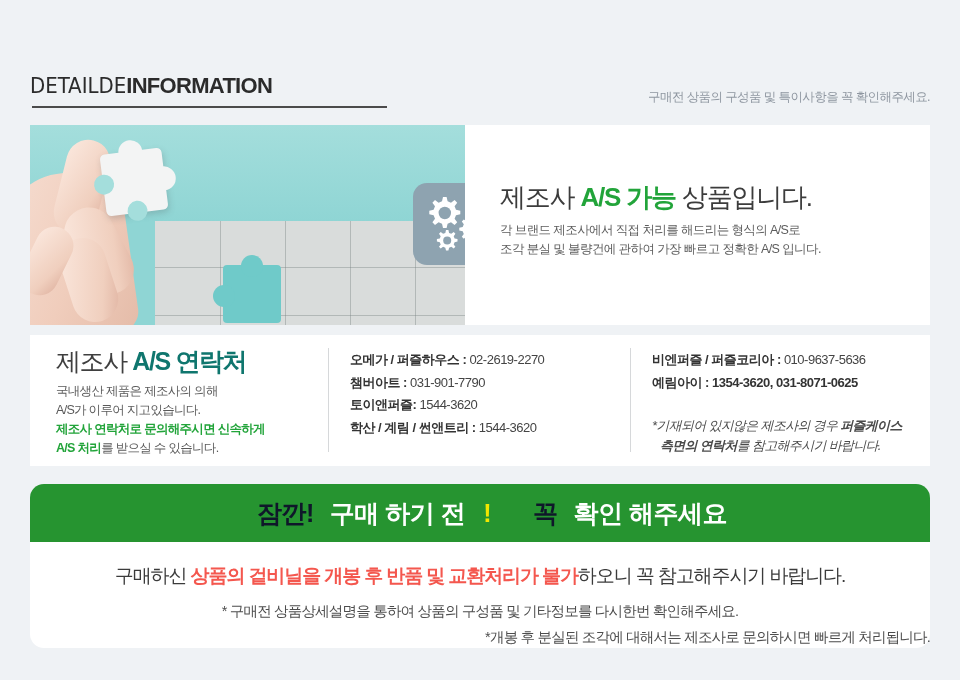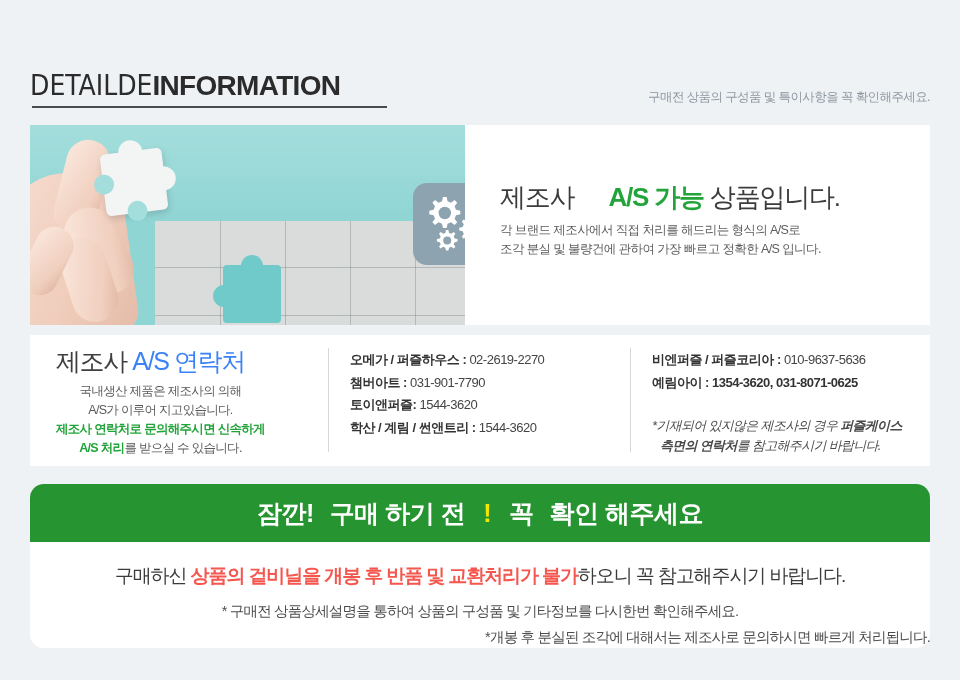--- a/index.html
+++ b/index.html
@@ -22,21 +22,21 @@
     position: absolute;
     left: 30px;
     top: 68px;
     width: 900px;
     height: 42px;
   }
   .header-title {
     position: absolute;
     left: 0;
     top: 0;
-    font-size: 28px;
+    font-size: 22px;
     letter-spacing: -0.5px;
     color: #2b2b2b;
     white-space: nowrap;
     line-height: 36px;
   }
   .header-title .thin {
     font-weight: 300;
     font-family: "DejaVu Sans Condensed", "Liberation Sans", sans-serif;
     letter-spacing: 0px;
   }
@@ -188,21 +188,21 @@
     left: 470px;
     top: 57px;
   }
   .as-head {
     font-size: 26px;
     color: #3c3c3c;
     letter-spacing: -1.2px;
     white-space: nowrap;
     line-height: 30px;
   }
-  .as-head .g { color: #22a43a; font-weight: bold; margin-left: 28px; }
+  .as-head .g { color: #22a43a; font-weight: bold; }
   .as-sub {
     margin-top: 9px;
     font-size: 12.5px;
     color: #5d5d5d;
     line-height: 19px;
     letter-spacing: -0.6px;
     white-space: nowrap;
   }
 
   
@@ -215,29 +215,28 @@
     background: #ffffff;
   }
   .col-a { position: absolute; left: 26px; top: 11px; }
   .c-title {
     font-size: 25px;
     color: #3f3f3f;
     letter-spacing: -1.4px;
     white-space: nowrap;
     line-height: 31px;
   }
-  .c-title .g { color: #3b82f6; font-weight: normal; }
+  .c-title .g { color: #0f766e; font-weight: bold; }
   .c-desc {
     margin-top: 5px;
     font-size: 12.5px;
     color: #5a5a5a;
     line-height: 19px;
     letter-spacing: -0.7px;
     white-space: nowrap;
-    text-align: center;
   }
   .c-desc .g { color: #22a43a; font-weight: bold; }
 
   .divider {
     position: absolute;
     top: 13px;
     width: 1px;
     height: 104px;
     background: #d6d8da;
   }
@@ -277,21 +276,21 @@
     text-align: center;
   }
   .greenbar-inner {
     font-size: 25px;
     font-weight: bold;
     line-height: 58px;
     letter-spacing: -0.5px;
     color: #ffffff;
     white-space: nowrap;
   }
-  .greenbar-inner .y { color: #ffffff; }
+  .greenbar-inner .y { color: #0f172a; margin-left: 24px; }
   .greenbar-inner .sp { display: inline-block; width: 16px; }
   .greenbar-inner .bang {
     color: #f3e600;
     display: inline-block;
     padding: 0 18px;
   }
 
   
   .bottom {
     position: absolute;

